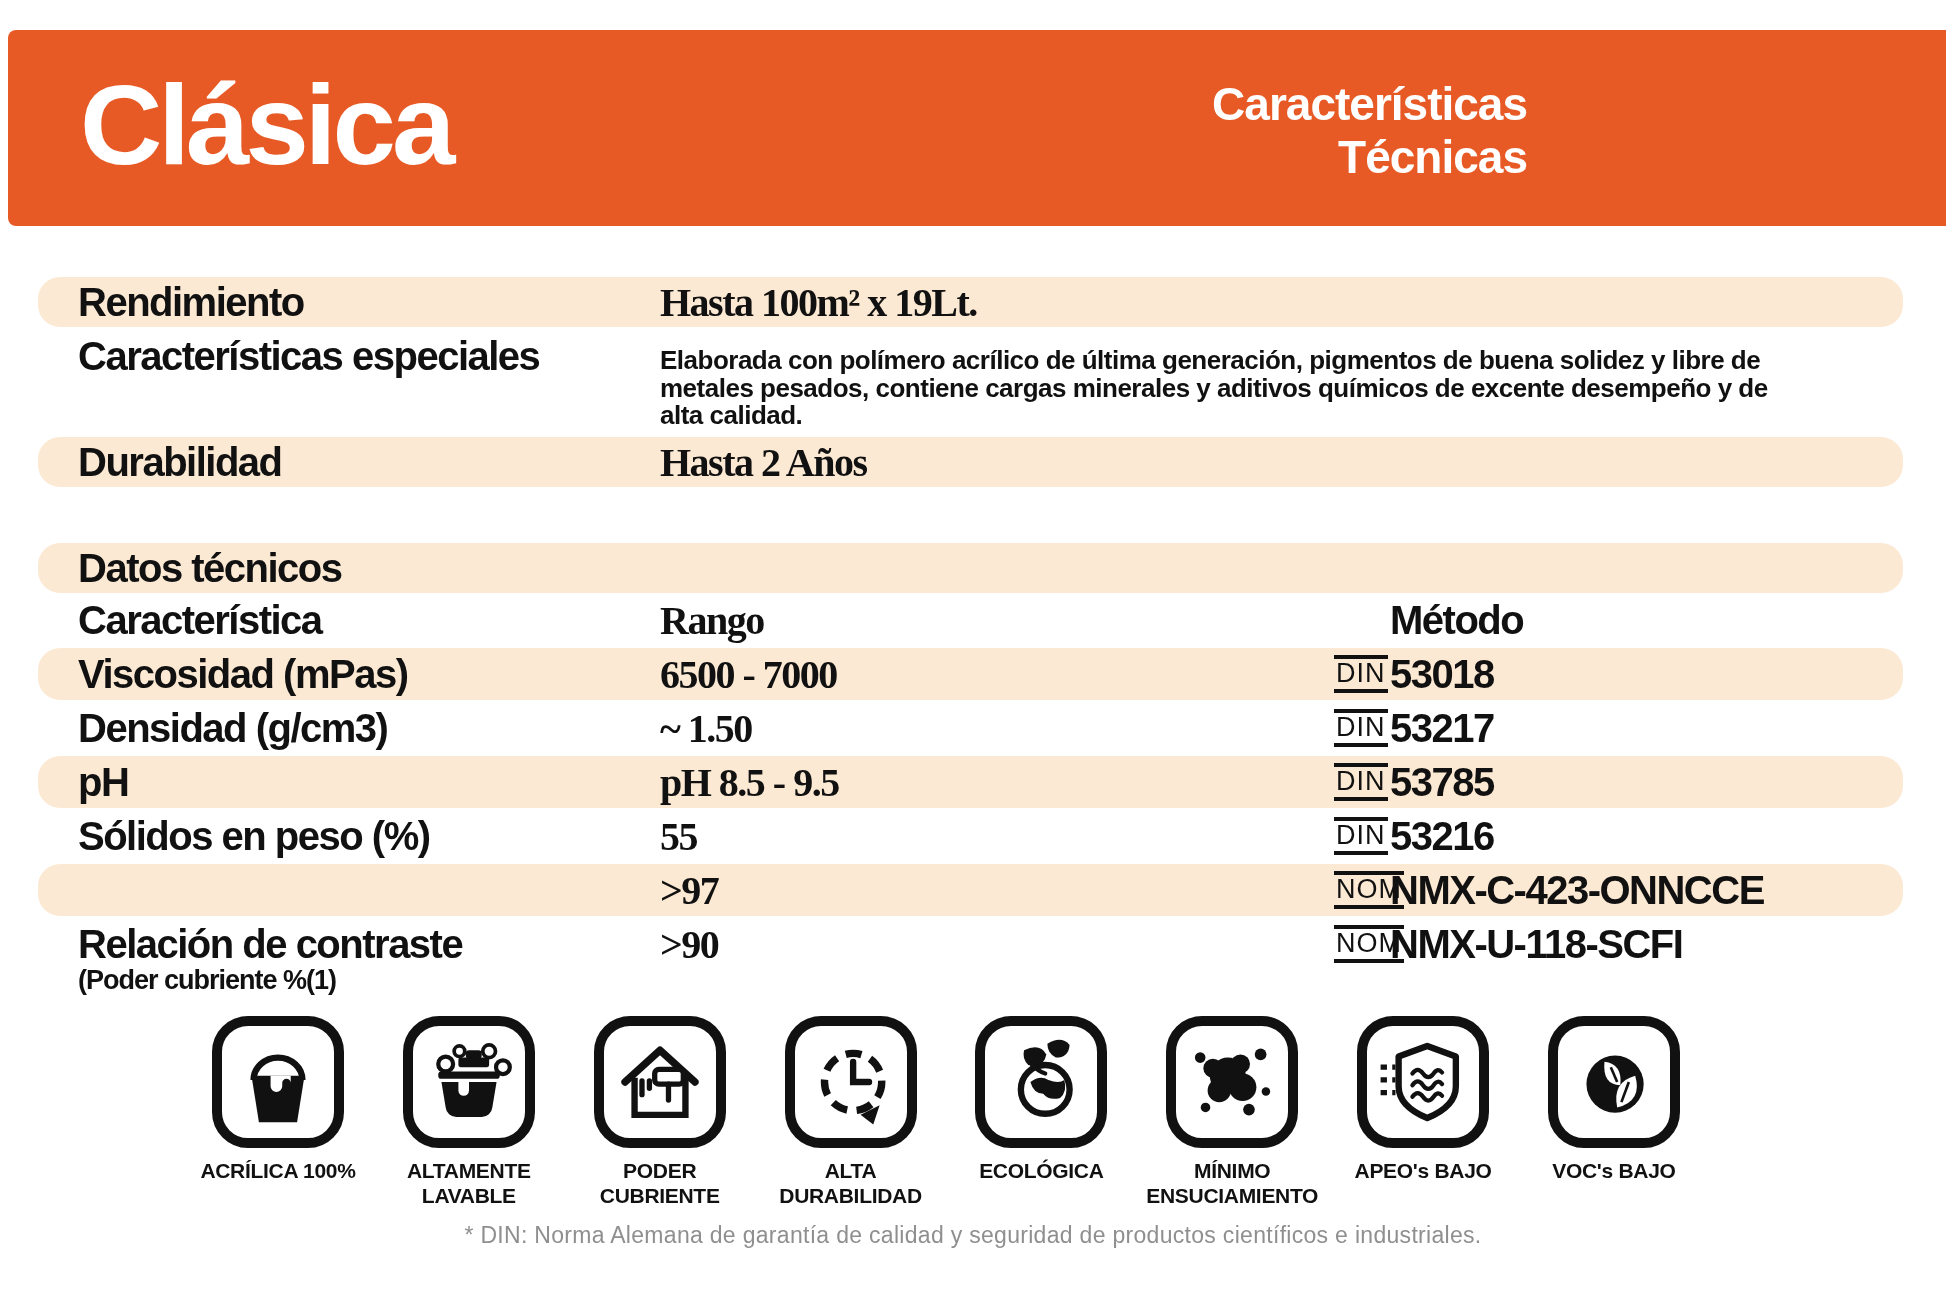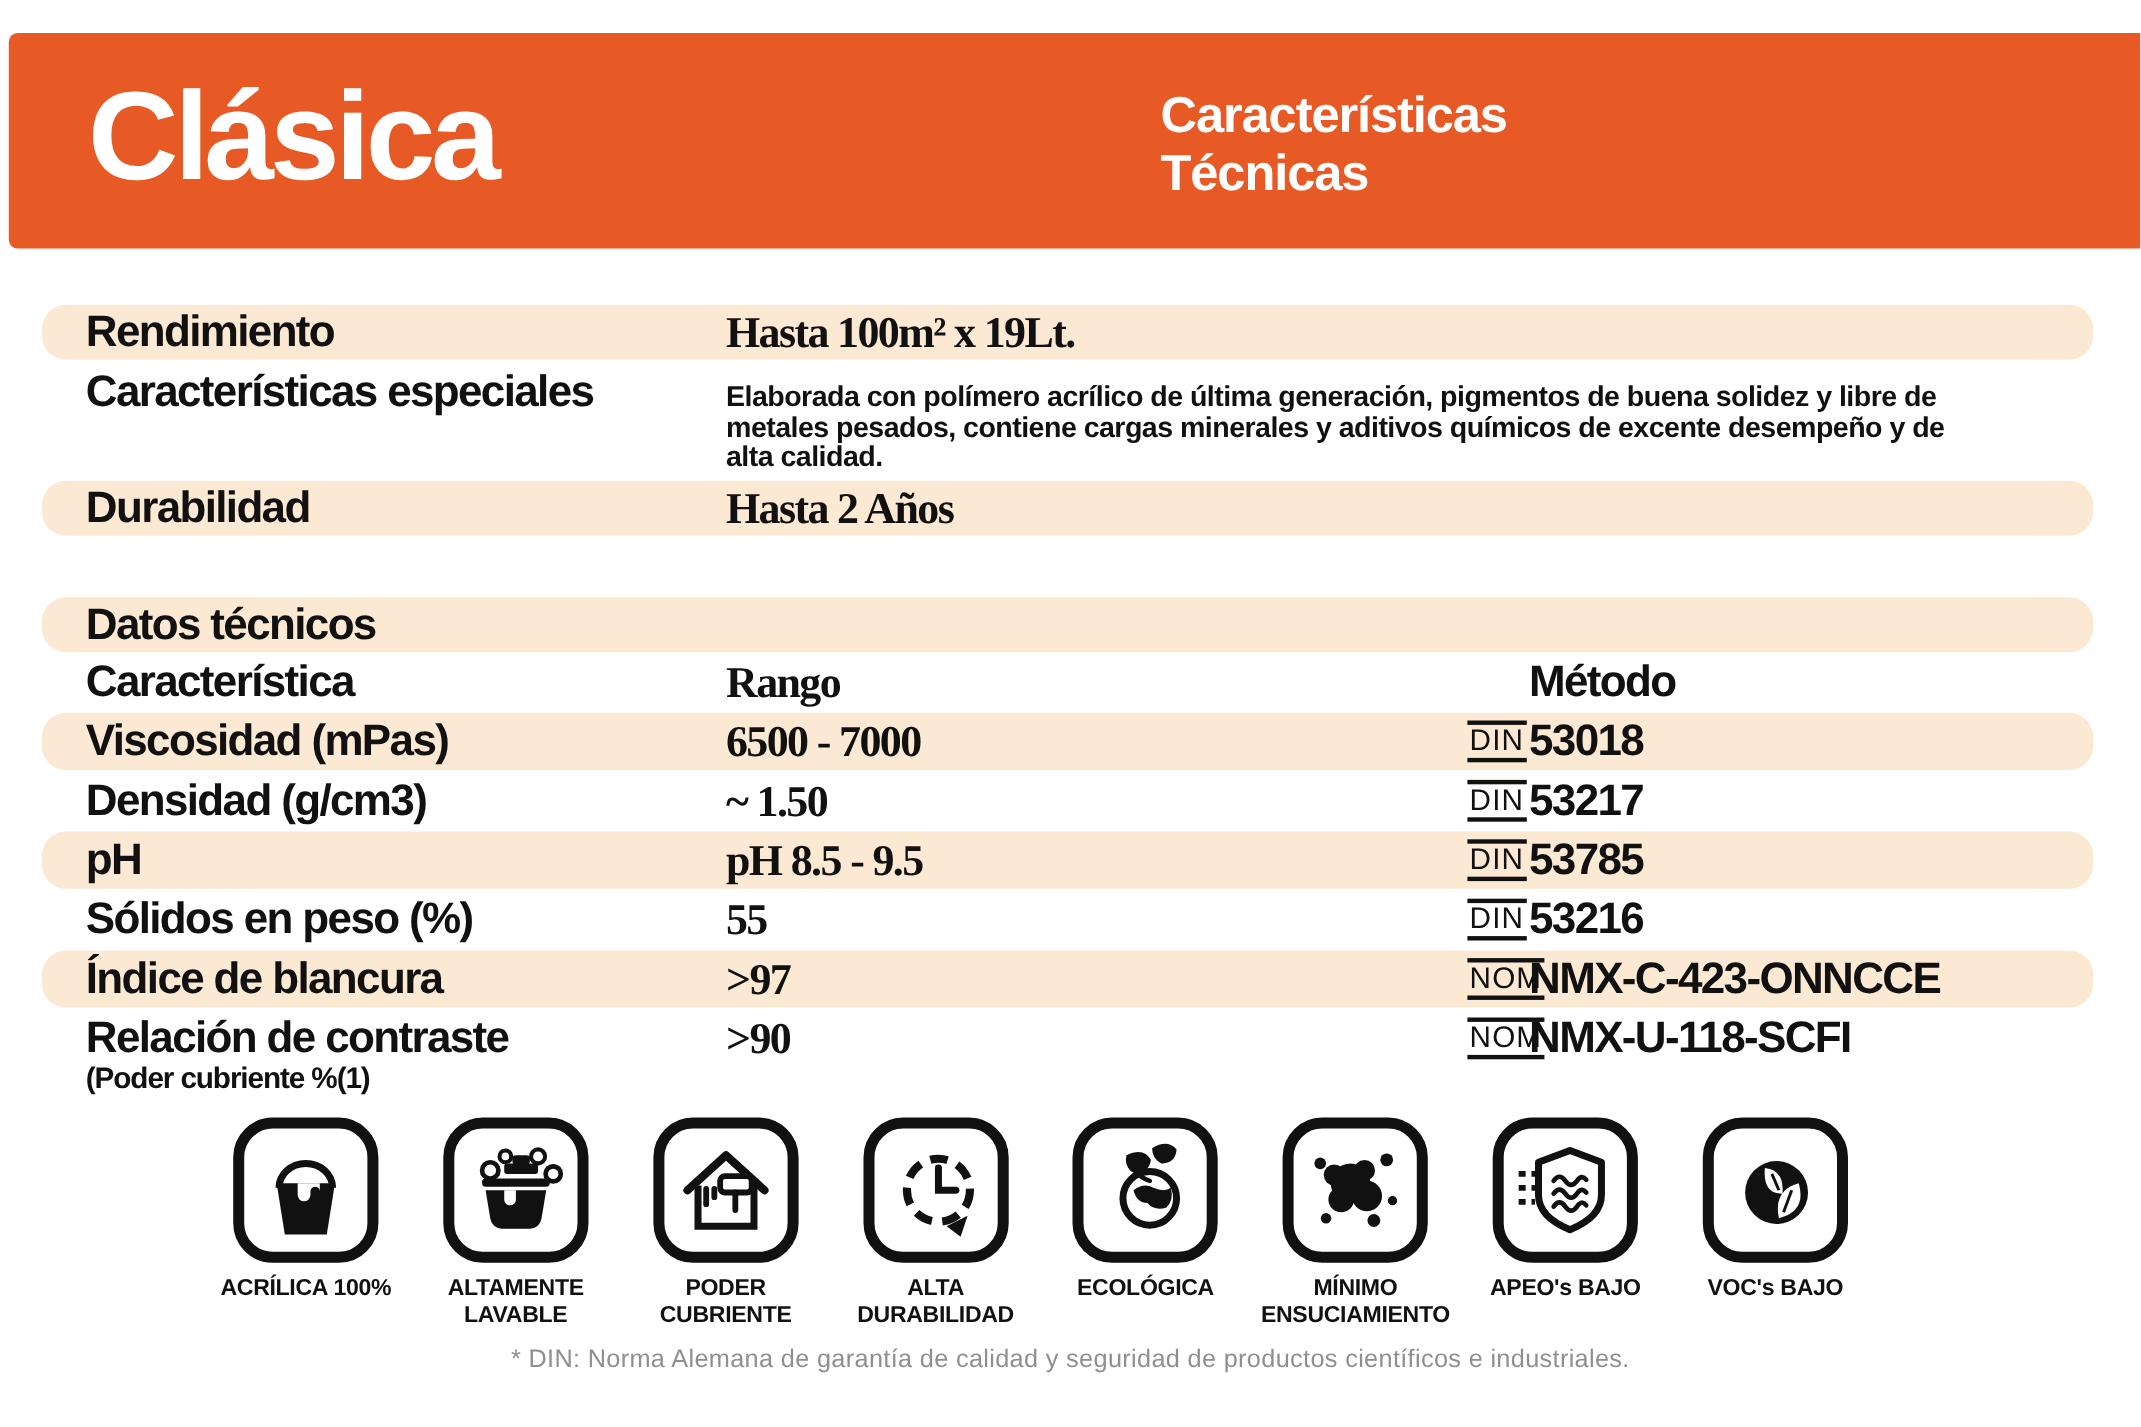--- a/index.html
+++ b/index.html
@@ -9,21 +9,21 @@
     --gray:#8F8F8F;
   }
   *{margin:0;padding:0;box-sizing:border-box;}
   html,body{background:#ffffff;}
   body{font-family:"Liberation Sans","DejaVu Sans",sans-serif;color:var(--ink);}
   .page{position:relative;width:1946px;height:1297px;background:#ffffff;overflow:hidden;}
 
   
   .banner{position:absolute;left:8px;top:30px;width:1938px;height:196px;background:var(--orange);border-radius:8px 0 0 8px;}
   .brand{position:absolute;left:72px;top:32px;font-size:114px;font-weight:800;letter-spacing:-4px;color:#ffffff;line-height:1.1;}
-  .banner-title{position:absolute;left:1047px;top:48px;width:520px;text-align:left;color:#ffffff;font-size:46px;font-weight:800;letter-spacing:-1px;line-height:1.15;}
+  .banner-title{position:absolute;left:999px;top:48px;width:520px;text-align:right;color:#ffffff;font-size:46px;font-weight:800;letter-spacing:-1px;line-height:1.15;}
 
   
   .row{position:absolute;left:38px;width:1865px;}
   .peach{background:var(--peach);border-radius:22px;}
   .cell{position:absolute;top:50%;transform:translateY(-50%);white-space:nowrap;font-weight:800;letter-spacing:-1.5px;font-size:40px;color:var(--ink);}
   .c-label{left:40px;}
   .c-range{left:622px;font-family:Liberation Serif, serif;}
   .c-method{left:1352px;}
   .org-badge{position:absolute;top:50%;transform:translateY(-50%);left:1296px;font-size:27px;font-weight:400;letter-spacing:1px;line-height:1.0;border-top:4px solid var(--ink);border-bottom:4px solid var(--ink);padding:1px 2px 2px 2px;}
 
@@ -102,21 +102,20 @@
   </div>
 
   <div class="row" style="top:810px;height:52px;">
     <span class="cell c-label">Sólidos en peso (%)</span>
     <span class="cell c-range">55</span>
     <span class="org-badge">DIN</span>
     <span class="cell c-method">53216</span>
   </div>
 
   <div class="row peach" style="top:864px;height:52px;">
-    <span class="cell c-label">Índice de blancura</span>
     <span class="cell c-range">&gt;97</span>
     <span class="org-badge">NOM</span>
     <span class="cell c-method">NMX-C-423-ONNCCE</span>
   </div>
 
   <div class="row" style="top:918px;height:52px;">
     <span class="cell c-label">Relación de contraste</span>
     <span class="cell c-range">&gt;90</span>
     <span class="org-badge">NOM</span>
     <span class="cell c-method">NMX-U-118-SCFI</span>

